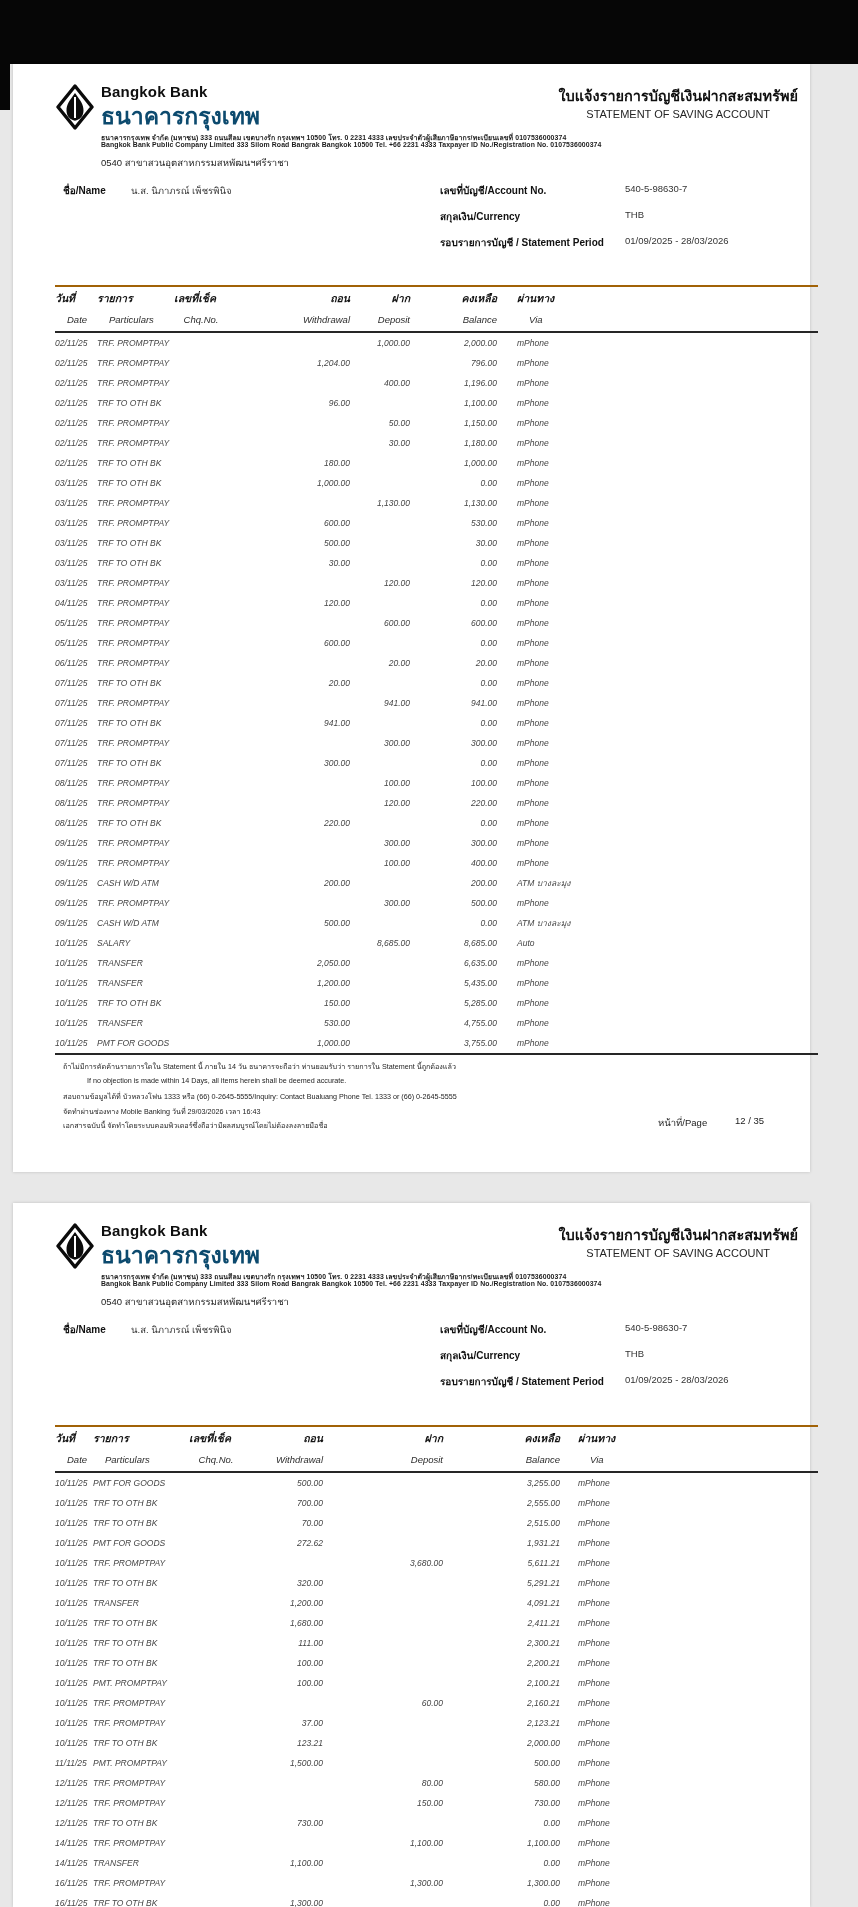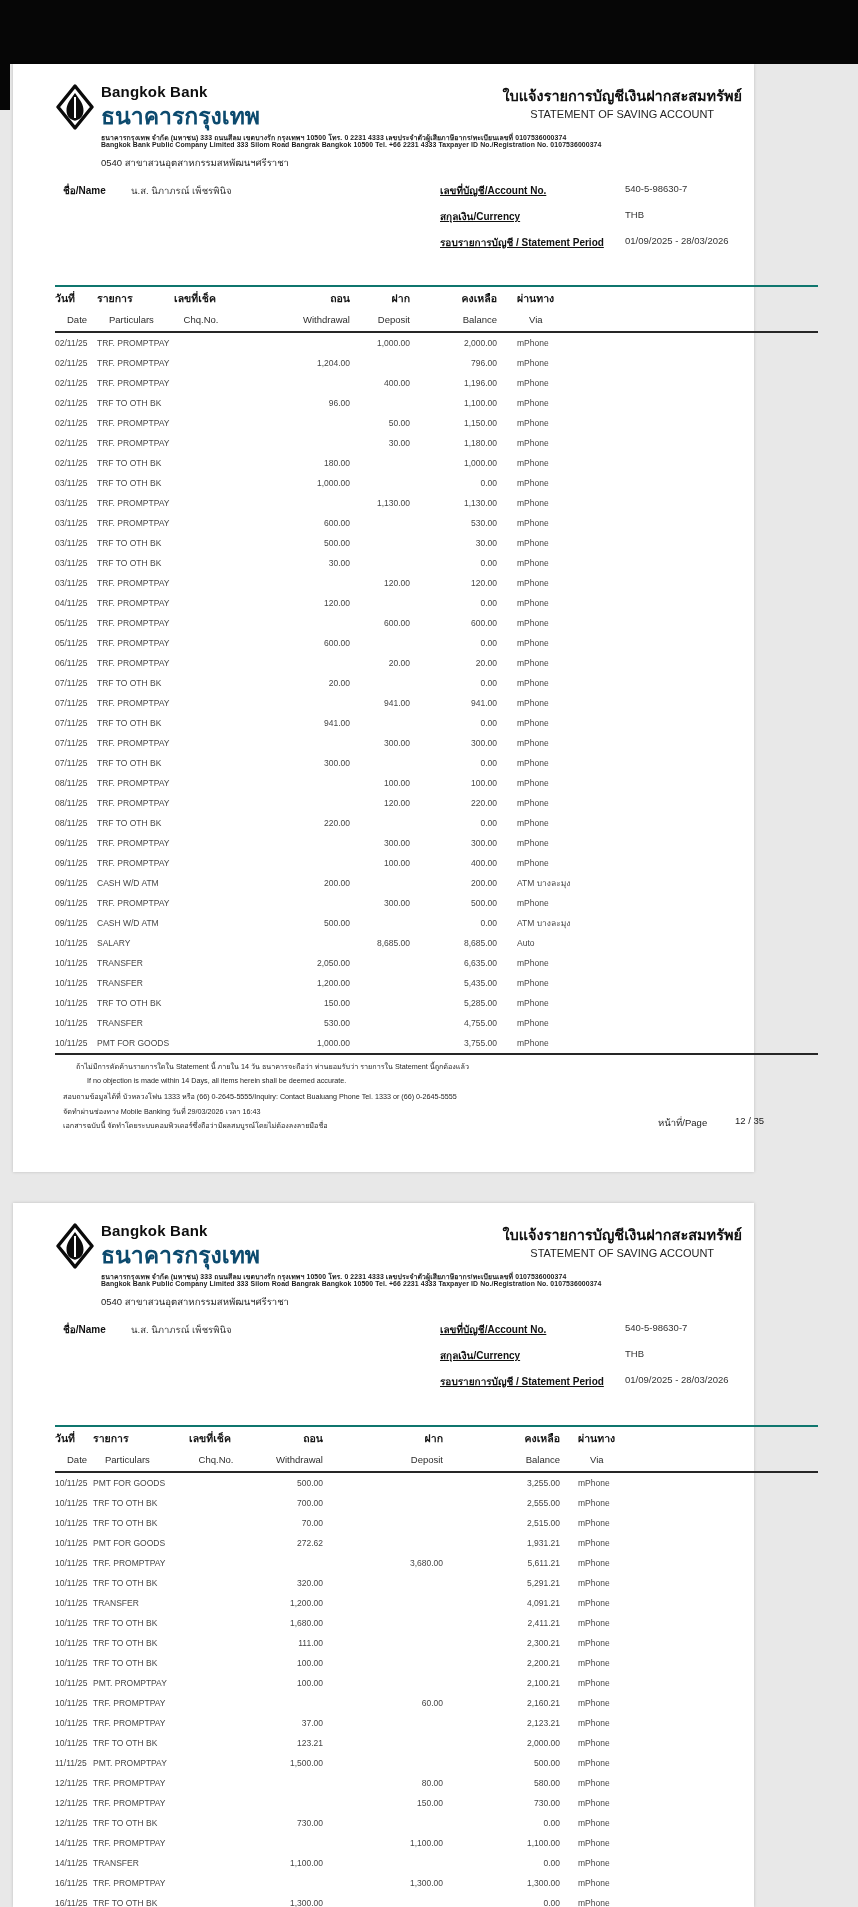--- a/index.html
+++ b/index.html
@@ -4,45 +4,45 @@
 <style>
   html,body{margin:0;padding:0;}
   body{
     width:858px;height:1907px;position:relative;overflow:hidden;
     background:#e8e8e8;
     font-family:"Liberation Sans","DejaVu Sans",sans-serif;
   }
   .topband{position:absolute;left:0;top:0;width:858px;height:64px;background:#060606;}
   .topband-notch{position:absolute;left:0;top:64px;width:10px;height:46px;background:#060606;}
   .page{
-    position:absolute;left:13px;width:741px;background:#ffffff;
+    position:absolute;left:13px;width:797px;background:#ffffff;
     box-shadow:0 0 3px rgba(0,0,0,.18);
   }
   .page1{top:64px;height:1108px;}
   .page2{top:1203px;height:704px;}
   .abs{position:absolute;white-space:nowrap;}
 
   
   .logo{left:42px;top:20px;width:40px;height:46px;}
   .bank-en{left:88px;top:19px;font-size:15px;font-weight:bold;color:#0e0e0e;letter-spacing:.2px;}
   .bank-th{left:88px;top:34px;font-size:23px;font-weight:bold;color:#0c4a6e;}
   .titleblock{right:12px;top:22px;text-align:center;}
   .title-th{font-size:14.5px;font-weight:bold;color:#101010;line-height:20px;}
   .title-en{font-size:11px;color:#242424;line-height:16px;}
   .addr{left:88px;font-size:6.9px;color:#1c1c1c;font-weight:bold;letter-spacing:.1px;}
   .addr1{top:68px;} .addr2{top:77px;}
   .branch{left:88px;top:91px;font-size:9.5px;color:#222;}
   .lab{font-weight:bold;color:#111;font-size:10px;}
   .val{color:#333;font-size:9.5px;}
   .row-name{top:119px;} .row-cur{top:145px;} .row-per{top:171px;}
   .x-lab1{left:50px;} .x-val1{left:118px;}
-  .x-lab2{left:427px;text-decoration:underline;} .x-val2{left:612px;}
+  .x-lab2{left:427px;} .x-val2{left:612px;}
 
   
-  .tbl{position:absolute;left:42px;width:763px;border-top:2px solid #0f766e;}
+  .tbl{position:absolute;left:42px;width:763px;border-top:2px solid #a16207;font-style:italic;}
   .t1{top:221px;} .t2{top:222px;}
   .thead{position:relative;height:44px;border-bottom:2.5px solid #262626;}
   .hcell{position:absolute;top:0;text-align:center;}
   .th{display:block;line-height:23px;font-size:10.5px;font-weight:bold;color:#141414;}
   .te{display:block;line-height:19px;font-size:9.5px;color:#2d2d2d;margin-left:12px;}
   .tbody{position:relative;}
   .t1 .tbody{border-bottom:2px solid #262626;}
   .trow{position:relative;height:20px;}
   .cell{position:absolute;top:0;line-height:20px;font-size:8.5px;color:#454545;white-space:nowrap;}
 
@@ -58,21 +58,21 @@
   .t2 .c-date{left:0;width:44px;text-align:left;}
   .t2 .c-part{left:38px;width:155px;text-align:left;}
   .t2 .c-chq {left:110px;width:90px;text-align:center;}
   .t2 .c-wd  {left:168px;width:100px;text-align:right;}
   .t2 .c-dep {left:288px;width:100px;text-align:right;}
   .t2 .c-bal {left:405px;width:100px;text-align:right;}
   .t2 .c-via {left:523px;width:160px;text-align:left;}
 
   
   .foot{left:50px;font-size:7.2px;color:#232323;}
-  .f1{top:997px;margin-left:13px;} .f2{top:1012px;padding-left:24px;} .f3{top:1027px;} .f4{top:1042px;} .f5{top:1056px;}
+  .f1{top:997px;} .f2{top:1012px;padding-left:24px;} .f3{top:1027px;} .f4{top:1042px;} .f5{top:1056px;}
   .pageno-lab{left:645px;top:1051px;font-size:9.5px;color:#1b1b1b;}
   .pageno-val{left:722px;top:1051px;font-size:9.5px;color:#1b1b1b;}
 </style>
 </head>
 <body>
 
 <div class="topband"></div>
 <div class="topband-notch"></div>
 
 <div class="page page1">

